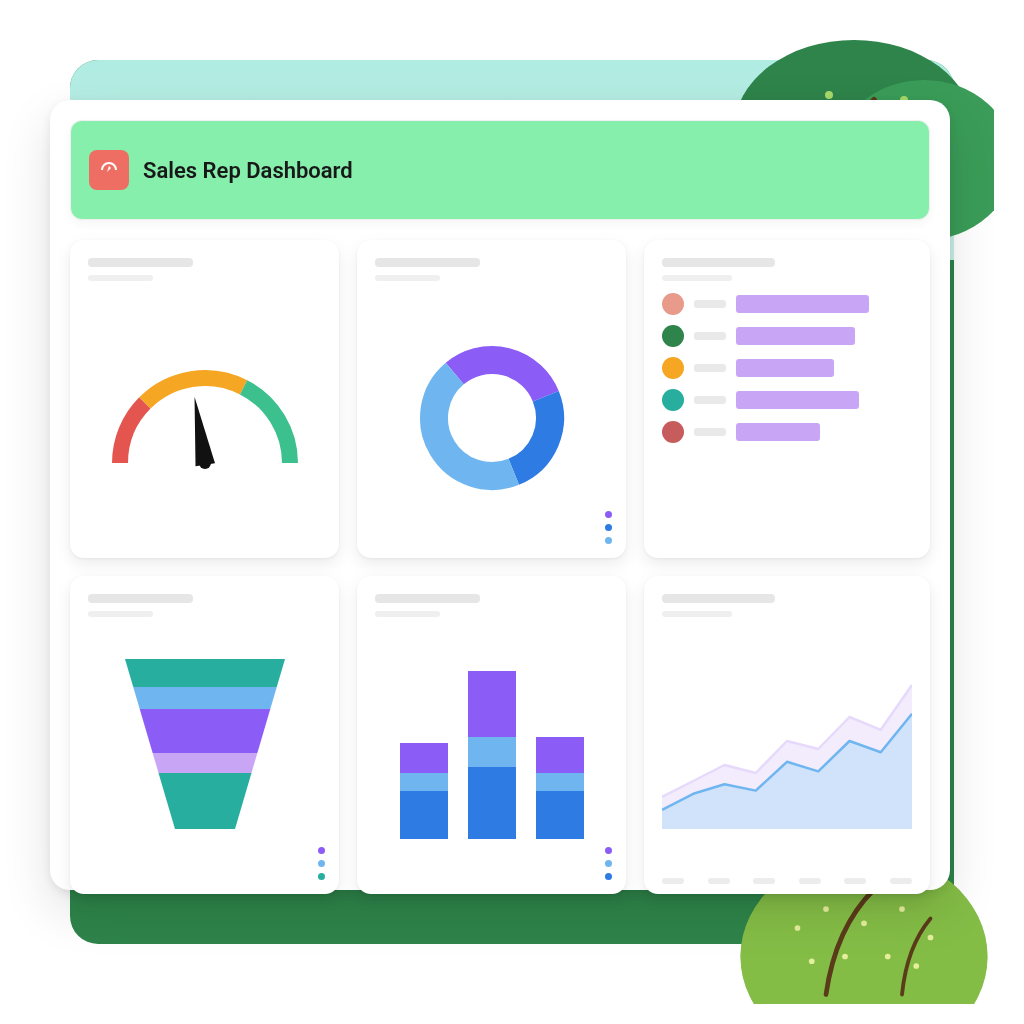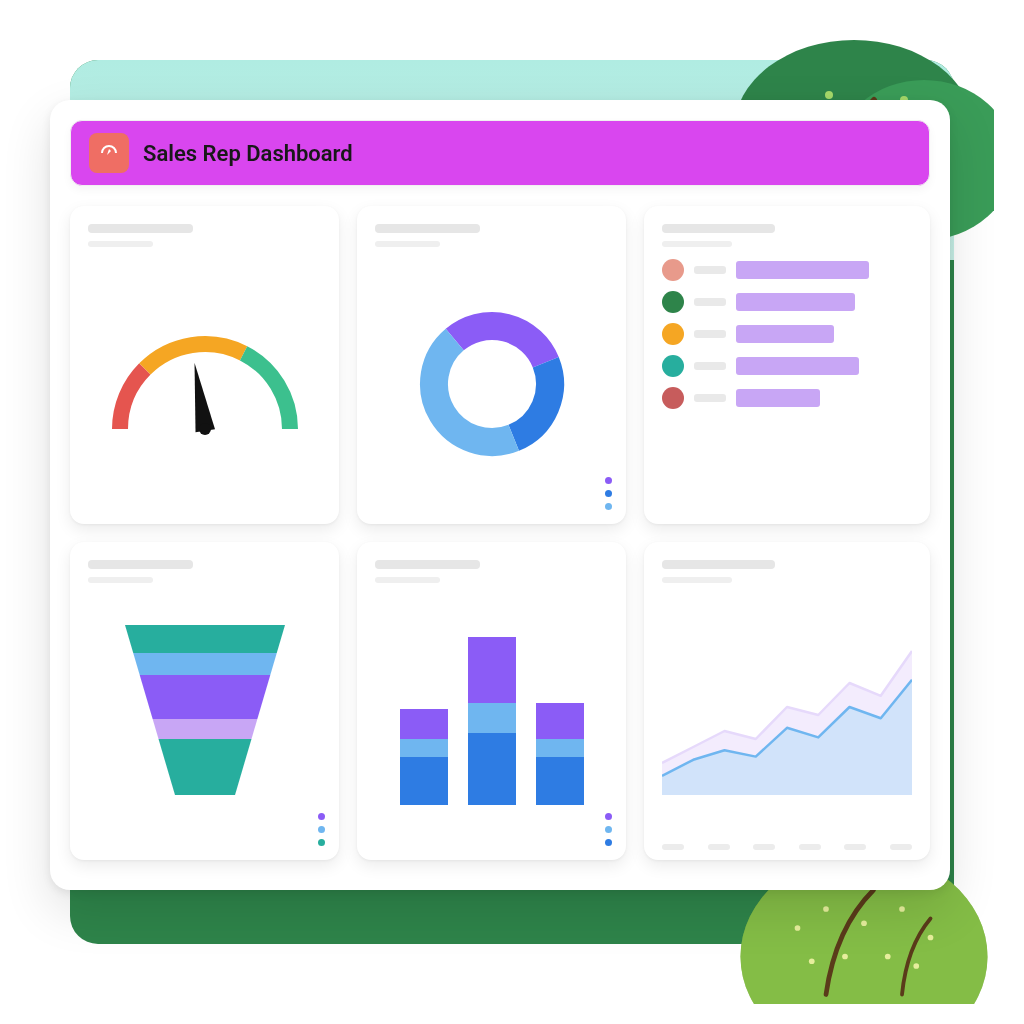--- a/index.html
+++ b/index.html
@@ -4,21 +4,21 @@
 <style>
   * { box-sizing: border-box; }
   html, body { margin:0; padding:0; width:1024px; height:1024px; font-family: -apple-system, BlinkMacSystemFont, "Segoe UI", Roboto, Helvetica, Arial, sans-serif; background:#ffffff; }
   .stage { position:relative; width:1024px; height:1024px; overflow:hidden; }
   .bg-green { position:absolute; left:70px; top:60px; width:884px; height:884px; background:#2E844A; border-radius:28px; }
   .bg-sky { position:absolute; left:70px; top:60px; width:884px; height:200px; background:linear-gradient(#b0ece2, #c8f0e8); border-radius:28px 28px 0 0; overflow:hidden;}
   .cloud { position:absolute; background:#e6f7f3; border-radius:200px; }
   .tree { position:absolute; }
   .bush { position:absolute; right:30px; bottom:20px; width:260px; height:190px; }
   .app { position:absolute; left:50px; top:100px; width:900px; height:790px; background:#ffffff; border-radius:20px; box-shadow: 0 20px 50px rgba(0,0,0,.12), 0 3px 10px rgba(0,0,0,.08); padding:20px; }
-  .header { display:flex; align-items:center; gap:14px; background:#d946ef; border:1px solid #f0f0f0; border-radius:12px; padding:12px 18px; box-shadow:0 4px 10px rgba(0,0,0,.04); margin-bottom:20px;}
+  .header { display:flex; align-items:center; gap:14px; background:#86efac; border:1px solid #f0f0f0; border-radius:12px; padding:29px 18px; box-shadow:0 4px 10px rgba(0,0,0,.04); margin-bottom:20px;}
   .header-icon { width:40px; height:40px; background:#EF6E64; border-radius:8px; display:flex; align-items:center; justify-content:center; }
   .header-title { font-size:22px; font-weight:600; color:#181818; }
   .grid { display:grid; grid-template-columns: repeat(3, 1fr); grid-template-rows: repeat(2, 1fr); gap:18px; height:calc(100% - 96px);}
   .card { background:#ffffff; border-radius:14px; box-shadow:0 6px 16px rgba(0,0,0,.08), 0 1px 3px rgba(0,0,0,.05); padding:18px 18px 14px 18px; display:flex; flex-direction:column; position:relative;}
   .card-title-ph { height:9px; width:45%; background:#e6e6e6; border-radius:4px; margin-bottom:8px;}
   .card-sub-ph { height:6px; width:28%; background:#efefef; border-radius:3px; margin-bottom:10px;}
   .card-body { flex:1; display:flex; align-items:center; justify-content:center; position:relative;}
   .legend-dots { position:absolute; right:14px; bottom:14px; display:flex; flex-direction:column; gap:6px;}
   .legend-dots span { width:7px; height:7px; border-radius:50%; display:block;}
   

